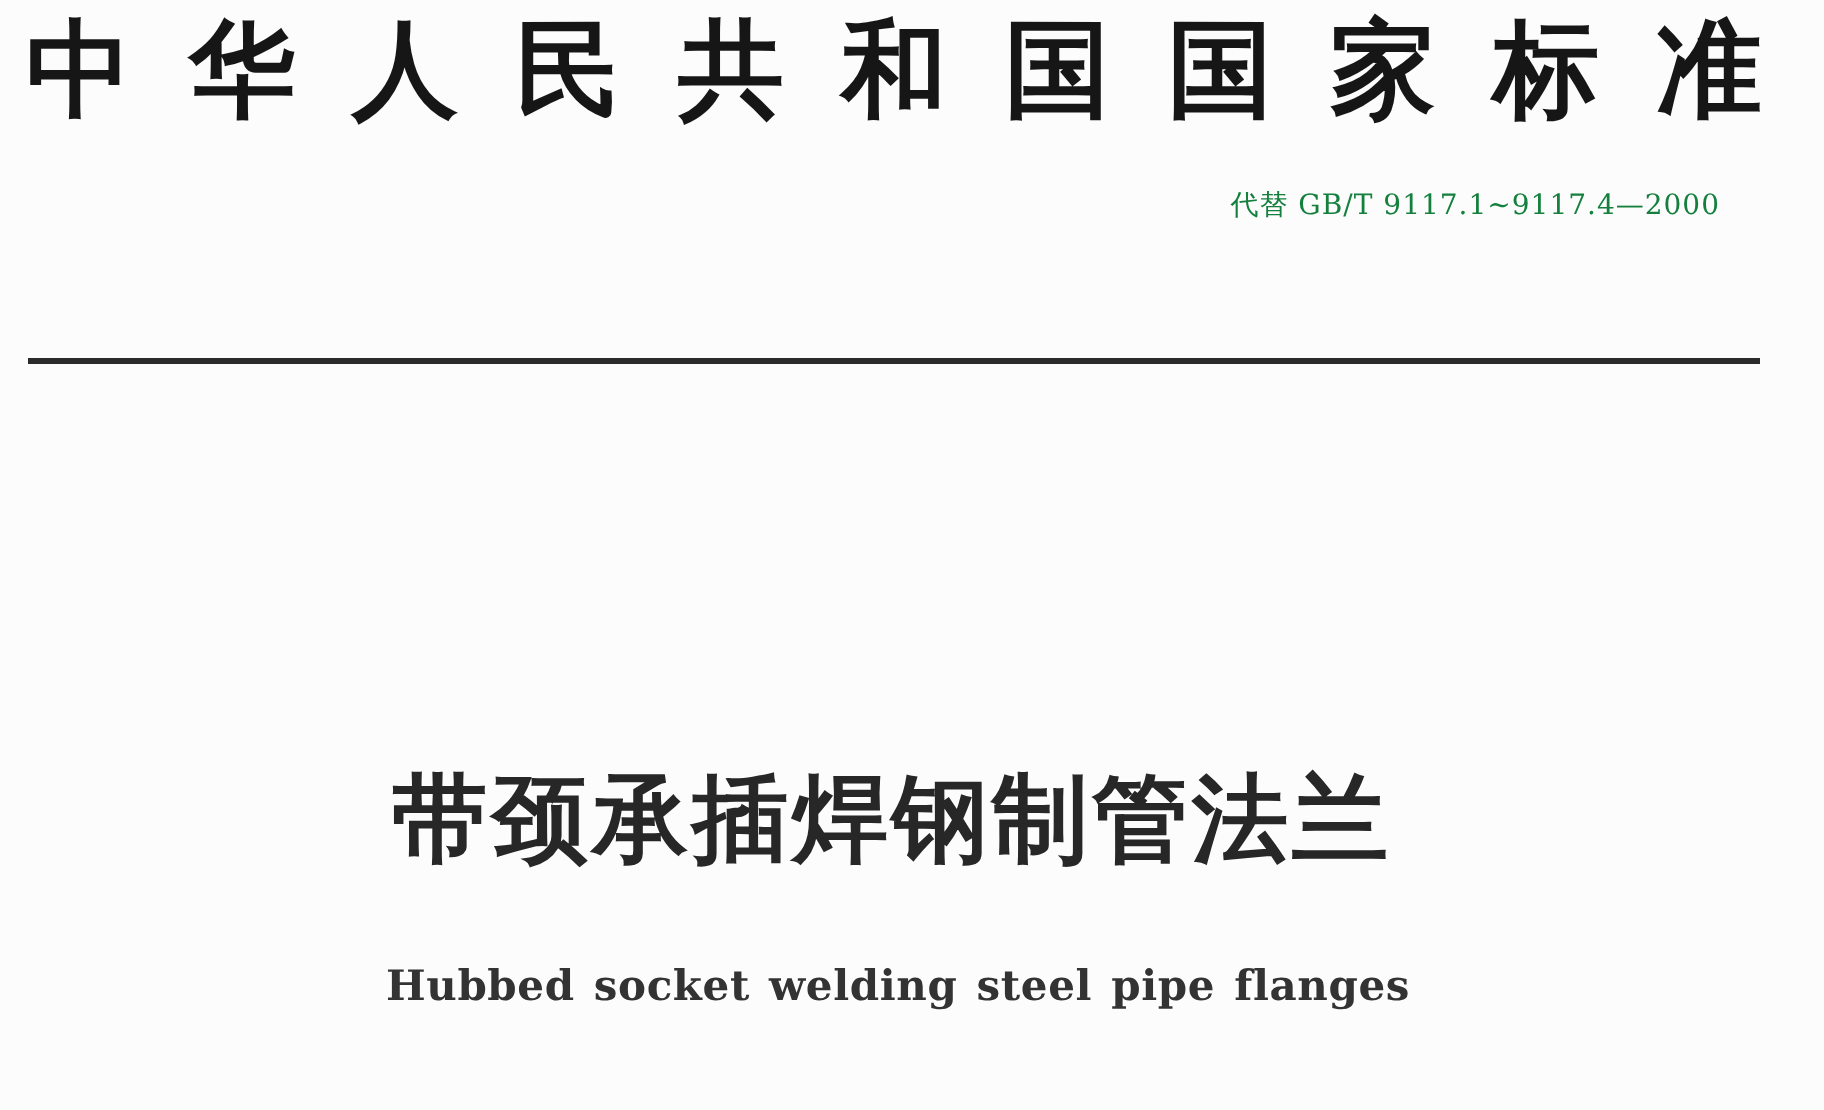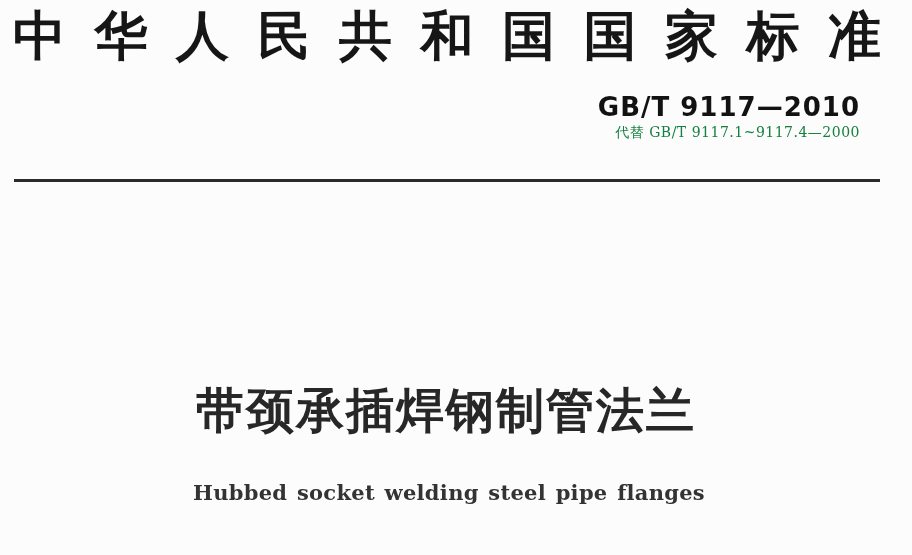--- a/index.html
+++ b/index.html
@@ -112,21 +112,20 @@
       <span>共</span>
       <span>和</span>
       <span>国</span>
       <span>国</span>
       <span>家</span>
       <span>标</span>
       <span>准</span>
     </div>
 
   <div class="code-block">
-    <div class="standard-code">GB/T 9117—2010</div>
     <div class="replaces-note">代替 GB/T 9117.1~9117.4—2000</div>
   </div>
 
   <div class="header-rule"></div>
 
   <div class="cn-title">带颈承插焊钢制管法兰</div>
 
   <div class="en-title">Hubbed socket welding steel pipe flanges</div>
 
 </div>

